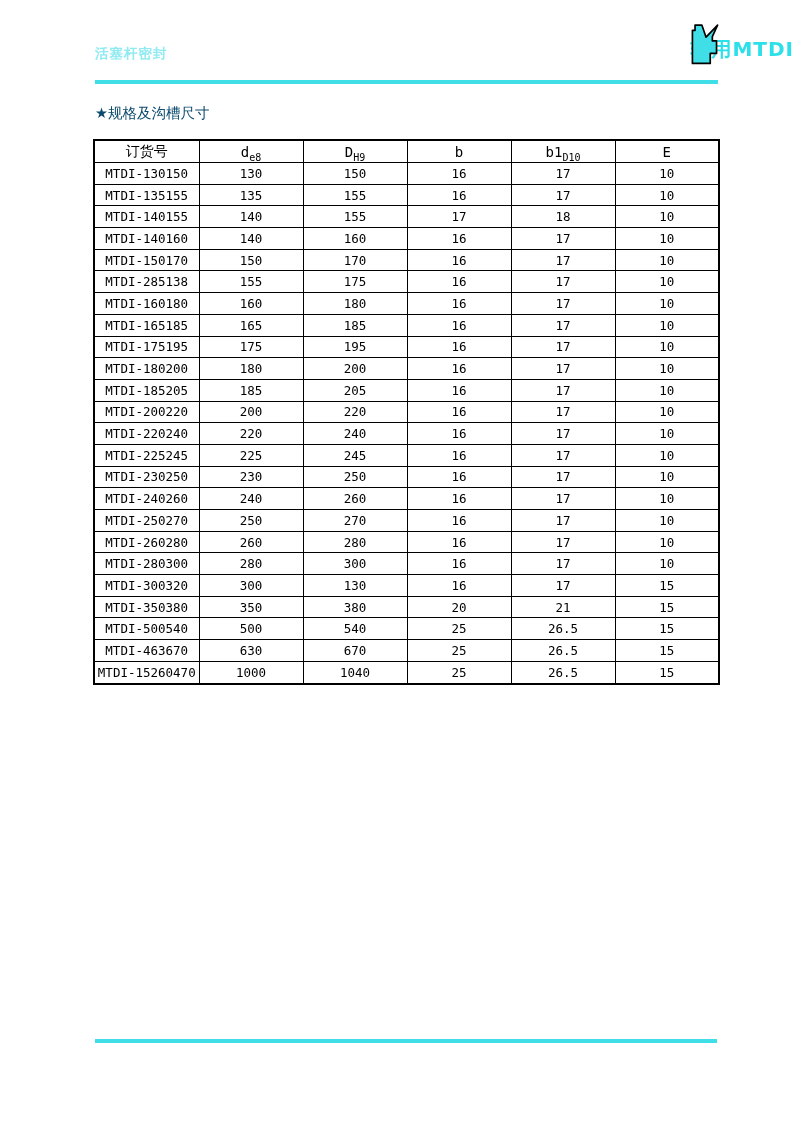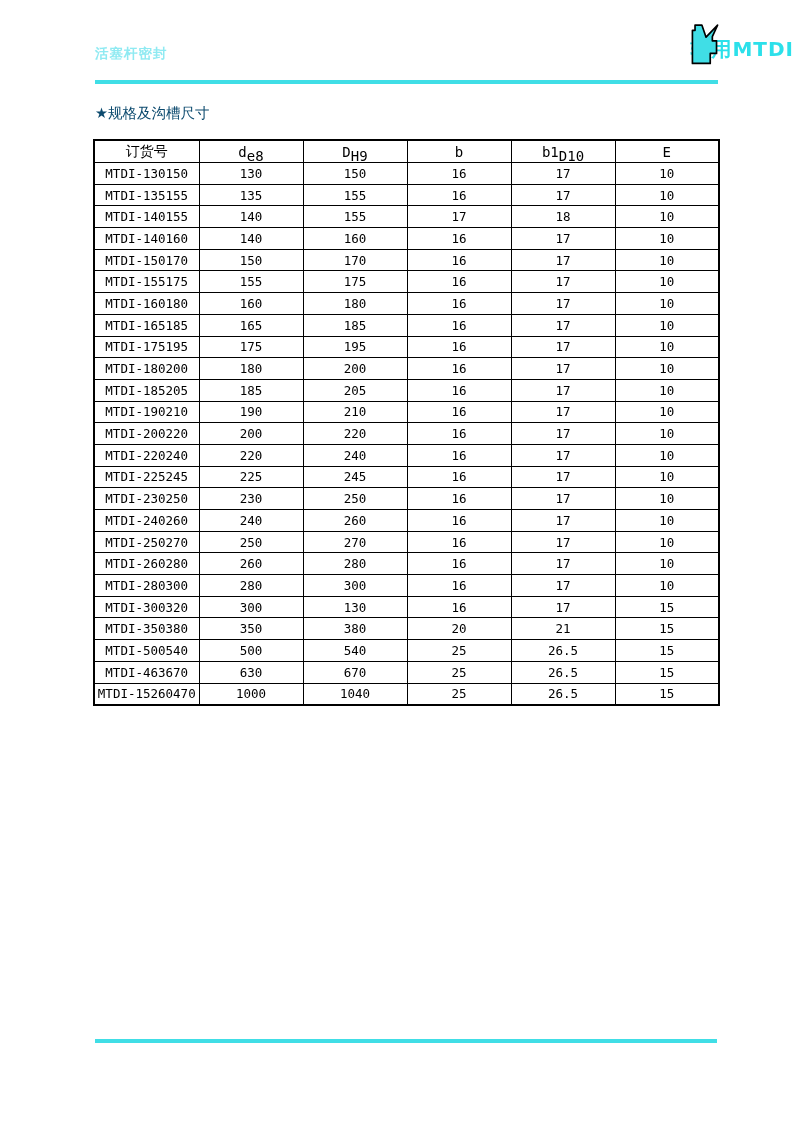--- a/index.html
+++ b/index.html
@@ -43,21 +43,21 @@
   table.spec th, table.spec td {
     border:1px solid #000;
     text-align:center; vertical-align:middle;
     padding:0; white-space:nowrap; overflow:visible;
   }
   table.spec th {
     height:21px; font-weight:normal;
     font-family:"DejaVu Sans Mono","DejaVu Sans",monospace;
     font-size:14px;
   }
-  table.spec th sub { font-size:14px; line-height:0; }
+  table.spec th sub { font-size:10px; line-height:0; }
   table.spec td {
     height:20.7px;
     font-family:"DejaVu Sans Mono","Liberation Mono",monospace;
     font-size:12.5px;
   }
 </style>
 </head>
 <body>
 
 <div class="category-label" style="color: rgb(143, 234, 242);">活塞杆密封</div>
@@ -128,21 +128,21 @@
       </tr>
       <tr>
         <td>MTDI-150170</td>
         <td>150</td>
         <td>170</td>
         <td>16</td>
         <td>17</td>
         <td>10</td>
       </tr>
       <tr>
-        <td>MTDI-155175</td>
+        <td>MTDI-285138</td>
         <td>155</td>
         <td>175</td>
         <td>16</td>
         <td>17</td>
         <td>10</td>
       </tr>
       <tr>
         <td>MTDI-160180</td>
         <td>160</td>
         <td>180</td>
@@ -171,28 +171,20 @@
         <td>180</td>
         <td>200</td>
         <td>16</td>
         <td>17</td>
         <td>10</td>
       </tr>
       <tr>
         <td>MTDI-185205</td>
         <td>185</td>
         <td>205</td>
-        <td>16</td>
-        <td>17</td>
-        <td>10</td>
-      </tr>
-      <tr>
-        <td>MTDI-190210</td>
-        <td>190</td>
-        <td>210</td>
         <td>16</td>
         <td>17</td>
         <td>10</td>
       </tr>
       <tr>
         <td>MTDI-200220</td>
         <td>200</td>
         <td>220</td>
         <td>16</td>
         <td>17</td>

